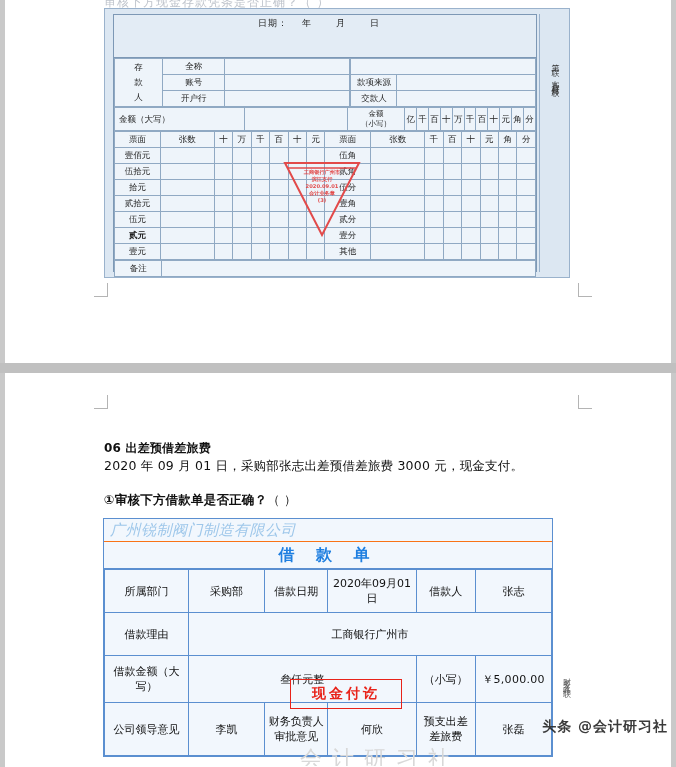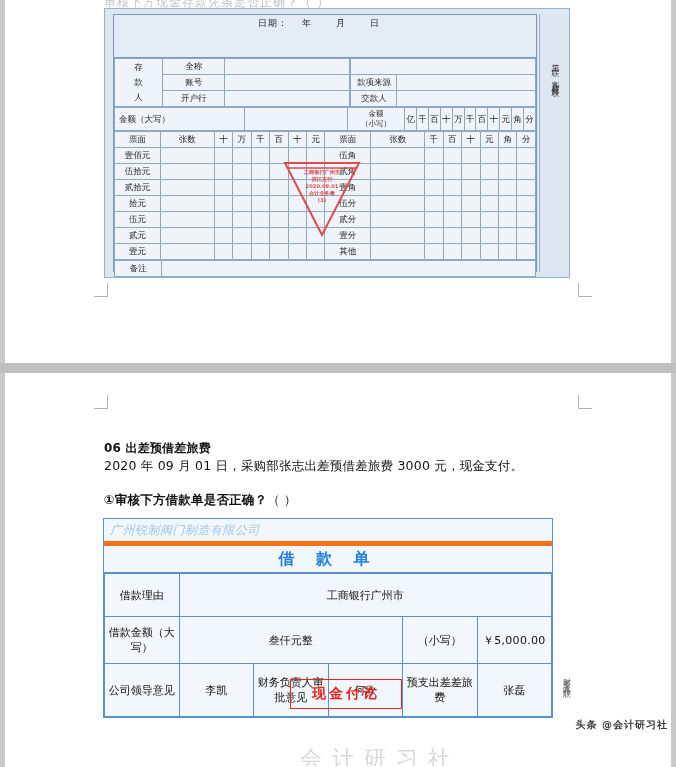--- a/index.html
+++ b/index.html
@@ -129,22 +129,22 @@
   }
   .t-q .paren{font-weight:400;}
 
   
   .loan{
     position:absolute;left:103px;top:518px;width:450px;
     border:1px solid #5b8fd0;box-sizing:border-box;background:#f2f7fd;
   }
   .loan .co{
     height:22px;line-height:22px;padding-left:6px;
-    font-size:12px;color:#9ec7ea;font-style:italic;letter-spacing:.5px;
-    border-bottom:5px solid #f97316;background:#f2f7fd;
+    font-size:15px;color:#9ec7ea;font-style:italic;letter-spacing:.5px;
+    border-bottom:1px solid #f97316;background:#f2f7fd;
     font-family:"DejaVu Sans",sans-serif;
   }
   .loan .title{
     height:26px;line-height:26px;text-align:center;
     font-size:16px;font-weight:700;color:#1f7fe0;letter-spacing:8px;
     border-bottom:1px solid #5b8fd0;background:#f2f7fd;
     font-family:"DejaVu Sans",sans-serif;
   }
   table.loan-t{border-collapse:collapse;width:100%;table-layout:fixed;}
   table.loan-t td{
@@ -167,21 +167,21 @@
   .stamp-cash{
     position:absolute;left:290px;top:679px;width:110px;height:28px;
     border:1.8px solid #e8231a;background:transparent;
     display:flex;align-items:center;justify-content:center;
     color:#e8231a;font-size:14px;font-weight:700;letter-spacing:3px;
     font-family:"DejaVu Sans",sans-serif;
   }
   
   .wm{
     position:absolute;right:8px;top:718px;
-    font-size:10px;color:#2b2b2b;font-weight:700;letter-spacing:1px;
+    font-size:14px;color:#2b2b2b;font-weight:700;letter-spacing:1px;
     font-family:"DejaVu Sans",sans-serif;opacity:.92;
   }
   .wm-ghost{
     position:absolute;left:300px;top:744px;width:330px;height:22px;
     overflow:hidden;color:#d8d8d8;font-size:22px;letter-spacing:10px;
     font-family:"DejaVu Sans",sans-serif;
   }
 </style>
 </head>
 <body>
@@ -328,75 +328,75 @@
               <td class="lbl" style="width: 11%;">贰角</td>
               <td class="blank" style="width: 13%;"></td>
               <td class="blank" style="width: 4.3%;"></td>
               <td class="blank" style="width: 4.3%;"></td>
               <td class="blank" style="width: 4.3%;"></td>
               <td class="blank" style="width: 4.3%;"></td>
               <td class="blank" style="width: 4.3%;"></td>
               <td class="blank" style="width: 4.3%;"></td>
             </tr>
             <tr>
+              <td class="lbl" style="width: 11%;">拾元</td>
+              <td class="blank" style="width: 13%;"></td>
+              <td class="blank" style="width: 4.3%;"></td>
+              <td class="blank" style="width: 4.3%;"></td>
+              <td class="blank" style="width: 4.3%;"></td>
+              <td class="blank" style="width: 4.3%;"></td>
+              <td class="blank" style="width: 4.3%;"></td>
+              <td class="blank" style="width: 4.3%;"></td>
+              <td class="lbl" style="width: 11%;">伍分</td>
+              <td class="blank" style="width: 13%;"></td>
+              <td class="blank" style="width: 4.3%;"></td>
+              <td class="blank" style="width: 4.3%;"></td>
+              <td class="blank" style="width: 4.3%;"></td>
+              <td class="blank" style="width: 4.3%;"></td>
+              <td class="blank" style="width: 4.3%;"></td>
+              <td class="blank" style="width: 4.3%;"></td>
+            </tr>
+            <tr>
               <td class="lbl" style="width: 11%;">贰拾元</td>
               <td class="blank" style="width: 13%;"></td>
               <td class="blank" style="width: 4.3%;"></td>
               <td class="blank" style="width: 4.3%;"></td>
               <td class="blank" style="width: 4.3%;"></td>
               <td class="blank" style="width: 4.3%;"></td>
               <td class="blank" style="width: 4.3%;"></td>
               <td class="blank" style="width: 4.3%;"></td>
               <td class="lbl" style="width: 11%;">壹角</td>
               <td class="blank" style="width: 13%;"></td>
               <td class="blank" style="width: 4.3%;"></td>
               <td class="blank" style="width: 4.3%;"></td>
               <td class="blank" style="width: 4.3%;"></td>
               <td class="blank" style="width: 4.3%;"></td>
               <td class="blank" style="width: 4.3%;"></td>
               <td class="blank" style="width: 4.3%;"></td>
             </tr>
             <tr>
-              <td class="lbl" style="width: 11%;">拾元</td>
-              <td class="blank" style="width: 13%;"></td>
-              <td class="blank" style="width: 4.3%;"></td>
-              <td class="blank" style="width: 4.3%;"></td>
-              <td class="blank" style="width: 4.3%;"></td>
-              <td class="blank" style="width: 4.3%;"></td>
-              <td class="blank" style="width: 4.3%;"></td>
-              <td class="blank" style="width: 4.3%;"></td>
-              <td class="lbl" style="width: 11%;">伍分</td>
-              <td class="blank" style="width: 13%;"></td>
-              <td class="blank" style="width: 4.3%;"></td>
-              <td class="blank" style="width: 4.3%;"></td>
-              <td class="blank" style="width: 4.3%;"></td>
-              <td class="blank" style="width: 4.3%;"></td>
-              <td class="blank" style="width: 4.3%;"></td>
-              <td class="blank" style="width: 4.3%;"></td>
-            </tr>
-            <tr>
               <td class="lbl" style="width: 11%;">伍元</td>
               <td class="blank" style="width: 13%;"></td>
               <td class="blank" style="width: 4.3%;"></td>
               <td class="blank" style="width: 4.3%;"></td>
               <td class="blank" style="width: 4.3%;"></td>
               <td class="blank" style="width: 4.3%;"></td>
               <td class="blank" style="width: 4.3%;"></td>
               <td class="blank" style="width: 4.3%;"></td>
               <td class="lbl" style="width: 11%; margin-top: 12px;">贰分</td>
               <td class="blank" style="width: 13%;"></td>
               <td class="blank" style="width: 4.3%;"></td>
               <td class="blank" style="width: 4.3%;"></td>
               <td class="blank" style="width: 4.3%;"></td>
               <td class="blank" style="width: 4.3%;"></td>
               <td class="blank" style="width: 4.3%;"></td>
               <td class="blank" style="width: 4.3%;"></td>
             </tr>
             <tr>
-              <td class="lbl" style="width: 11%;">贰元</td>
+              <td class="lbl" style="width: 11%; font-weight: bold;">贰元</td>
               <td class="blank" style="width: 13%;"></td>
               <td class="blank" style="width: 4.3%;"></td>
               <td class="blank" style="width: 4.3%;"></td>
               <td class="blank" style="width: 4.3%;"></td>
               <td class="blank" style="width: 4.3%;"></td>
               <td class="blank" style="width: 4.3%;"></td>
               <td class="blank" style="width: 4.3%;"></td>
               <td class="lbl" style="width: 11%; margin-top: 8px;">壹分</td>
               <td class="blank" style="width: 13%;"></td>
               <td class="blank" style="width: 4.3%;"></td>
@@ -477,20 +477,28 @@
   <div class="p2-text t-body">2020 年 09 月 01 日，采购部张志出差预借差旅费 3000 元，现金支付。</div>
   <div class="p2-text t-q">
     <span>①审核下方借款单是否正确？</span><span class="paren">（  ）</span>
   </div>
 
   <div class="loan">
     <div class="co">广州锐制阀门制造有限公司</div>
     <div class="title">借 款 单</div>
     <table class="loan-t">
       <tbody>
+          <tr>
+        <td style="width:19%;height:38px;">所属部门</td>
+        <td style="width:17%;">采购部</td>
+        <td style="width:14%;">借款日期</td>
+        <td style="width:20%;">2020年09月01日</td>
+        <td style="width:13%;">借款人</td>
+        <td style="width:17%;">张志</td>
+      </tr>
       <tr>
         <td style="height:38px;">借款理由</td>
         <td class="lft" colspan="5">工商银行广州市</td>
       </tr>
       <tr>
         <td style="height:42px;">借款金额（大写）</td>
         <td class="lft" colspan="3">叁仟元整</td>
         <td>（小写）</td>
         <td class="amtnum">￥5,000.00</td>
       </tr>

